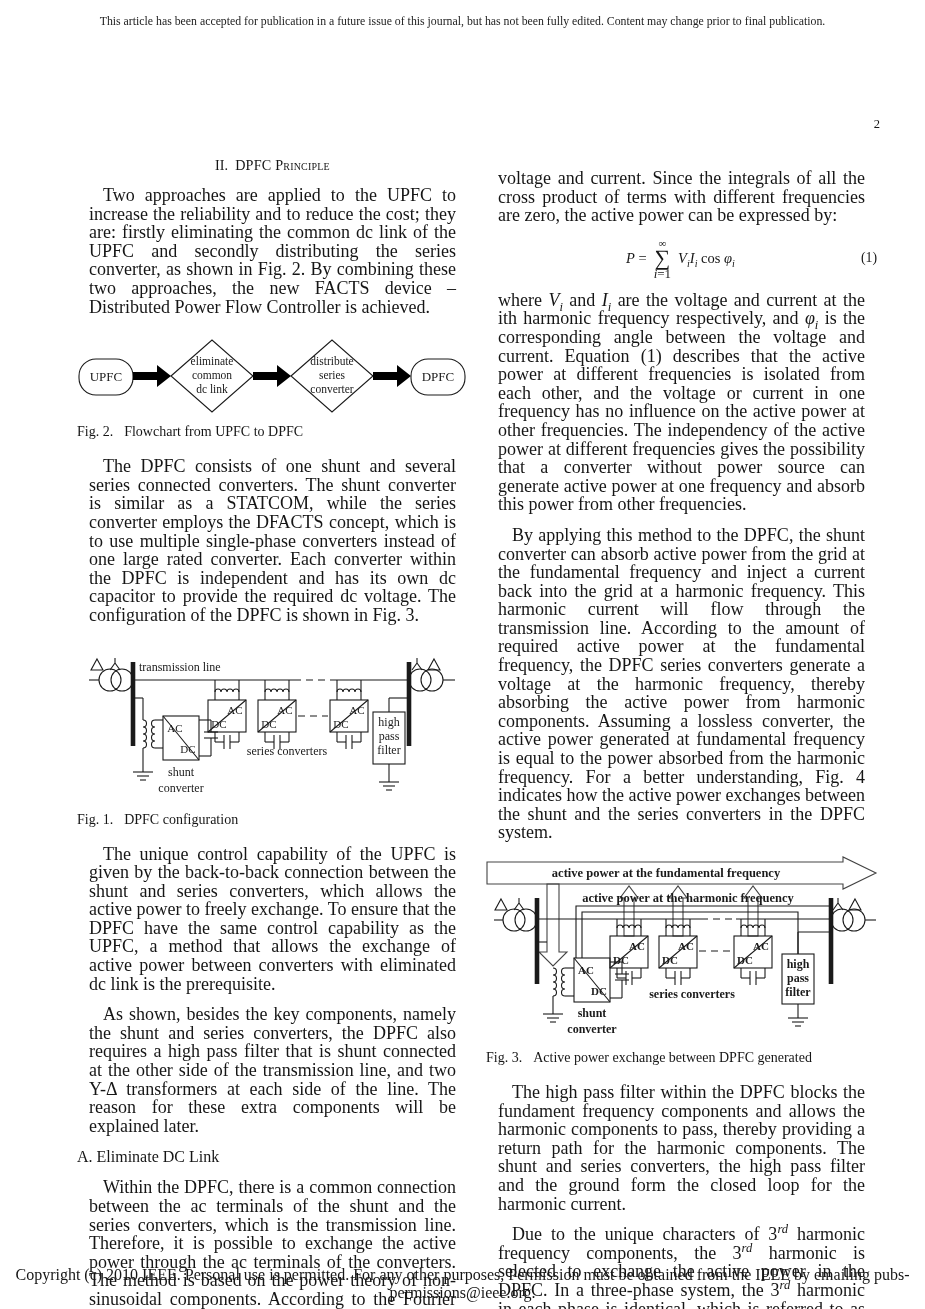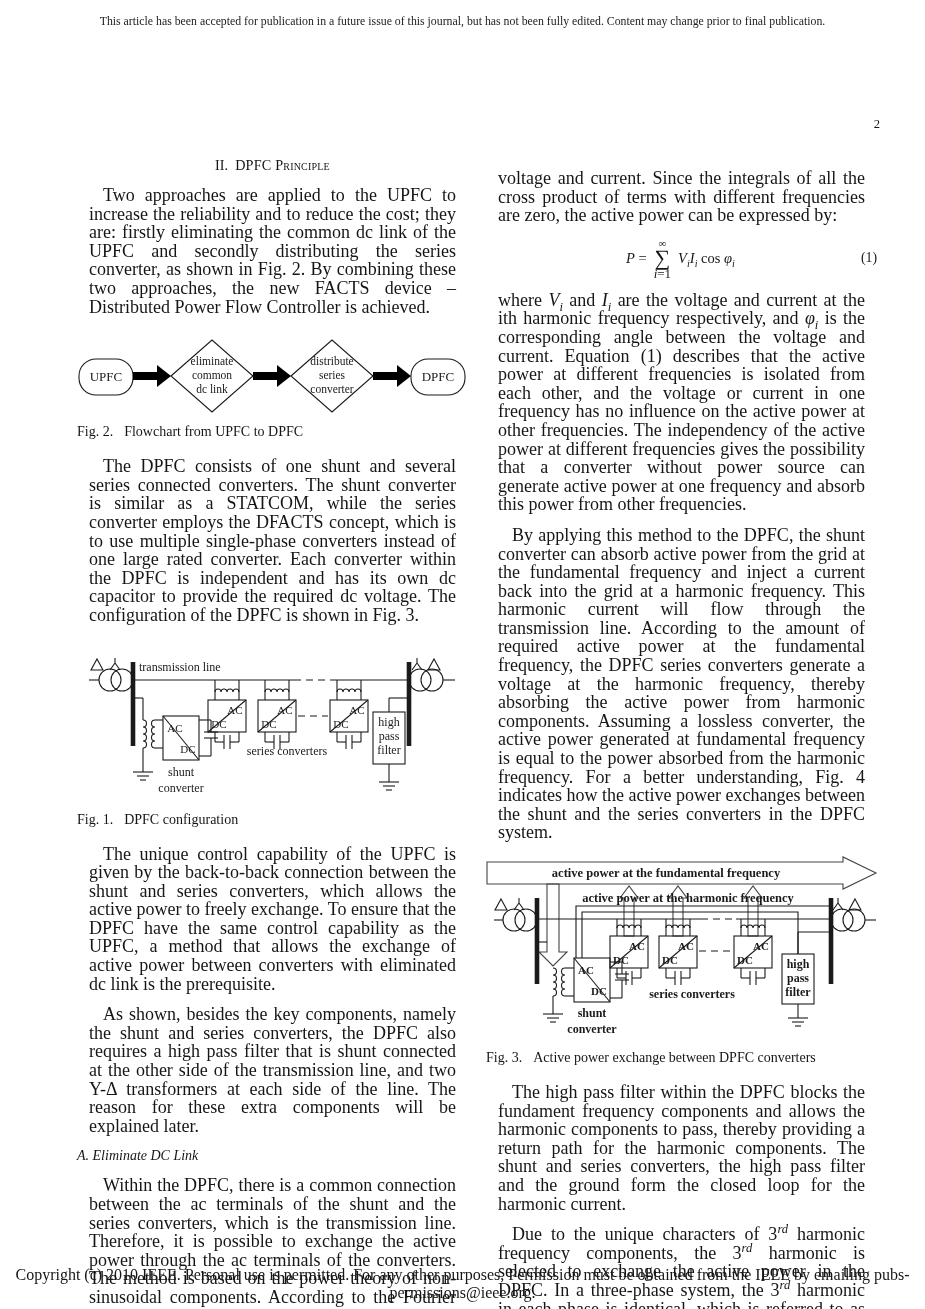--- a/index.html
+++ b/index.html
@@ -7,21 +7,21 @@
        font-family:"Liberation Serif","DejaVu Serif",serif;color:#161616;}
   .header-notice{position:absolute;top:14px;left:0;width:925px;text-align:center;
        font-size:11.8px;color:#222;}
   .page-number{position:absolute;top:117px;left:860px;width:20px;text-align:right;font-size:12.5px;}
   .footer-notice{position:absolute;top:1266px;left:0;width:925px;text-align:center;font-size:16px;}
   .col{position:absolute;top:157px;width:391px;}
   .col-left{left:77px;}
   .col-right{left:486px;}
   .section-title{text-align:center;font-size:14.2px;margin:0 0 9px 0;}
   .section-title .sc{font-variant:small-caps;letter-spacing:.2px;}
-  .subsection{font-style:italic;font-size:14px;margin:13px 0 7px 0;}
+  .subsection{font-size:16px;margin:13px 0 7px 0;}
   p.body{font-size:18px;line-height:18.6px;text-align:justify;text-indent:14px;margin:12px;}
   p.noindent{text-indent:0;}
   sub,sup{font-size:.7em;line-height:0;}
   .figure{margin:18px 0 4px 0;text-align:left;}
   .fig2wrap{margin:20px 0 2px 0;}
   .caption{font-size:14px;margin:8px 0 17px 0;}
   .caption .cap-label{margin-right:11px;}
   .equation{display:flex;align-items:center;margin:13px 0 12px 0;font-size:14.5px;}
   .eq-center{flex:1;display:flex;justify-content:center;align-items:center;gap:4px;}
   .eq-sum{display:flex;flex-direction:column;align-items:center;margin:0 3px;}
@@ -315,20 +315,20 @@
         <rect x="296" y="98" width="32" height="50"></rect>
         <text class="ft12" x="312" y="112" text-anchor="middle">high</text>
         <text class="ft12" x="312" y="126" text-anchor="middle">pass</text>
         <text class="ft12" x="312" y="140" text-anchor="middle">filter</text>
         <line x1="312" y1="148" x2="312" y2="162"></line>
         <use href="#gnd4" x="312" y="162"></use>
       </g>
     </svg>
   </div>
   <div class="caption">
-    <span class="cap-label">Fig. 3.</span><span>Active power exchange between DPFC converters</span>
+    <span class="cap-label">Fig. 3.</span><span>Active power exchange between DPFC generated</span>
   </div>
 
   <p class="body">The high pass filter within the DPFC blocks the fundament frequency components and allows the harmonic components to pass, thereby providing a return path for the harmonic components. The shunt and series converters, the high pass filter and the ground form the closed loop for the harmonic current.</p>
   <p class="body"><span>Due to the unique characters of 3</span><sup style="font-style: italic;">rd</sup><span> harmonic frequency components, the 3</span><sup style="font-style: italic;">rd</sup><span> harmonic is selected to exchange the active power in the DPFC. In a three-phase system, the 3</span><sup style="font-style: italic;">rd</sup><span> harmonic in each phase is identical, which is referred to as ‘zero-sequence’. The zero-sequence harmonic can be naturally blocked by Y-Δ transformers, which are widely used in power system to change voltage level. Therefore, there is no extra filter required to prevent the harmonic leakage to the rest of the network. In addition, by using the 3</span><sup style="font-style: italic;">rd</sup><span> harmonic, the</span></p>
 </div>
 
 <div class="footer-notice">Copyright (c) 2010 IEEE. Personal use is permitted. For any other purposes, Permission must be obtained from the IEEE by emailing pubs-permissions@ieee.org.</div>
 
 </body></html>

